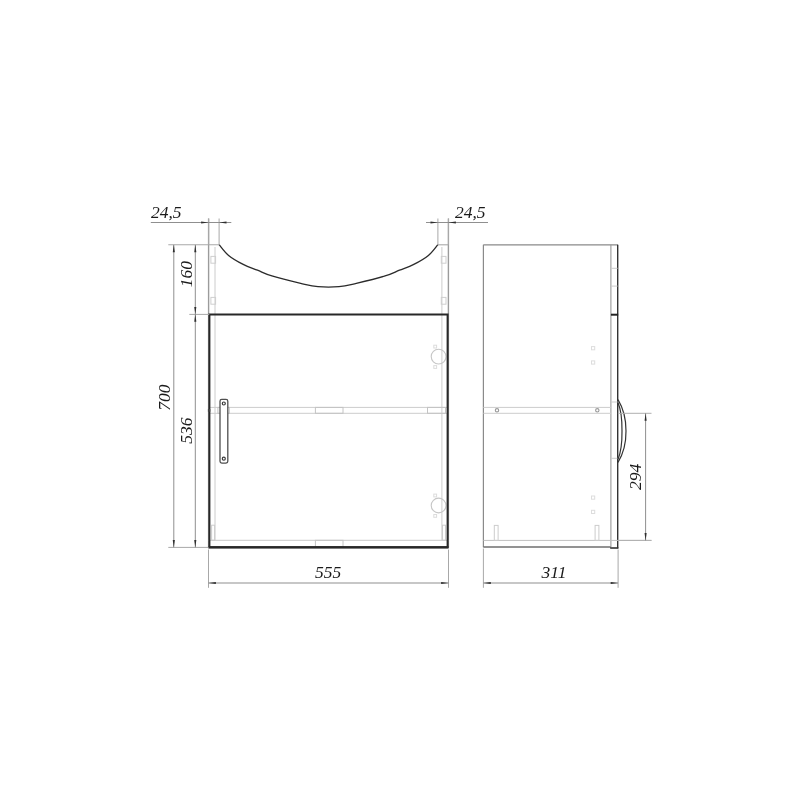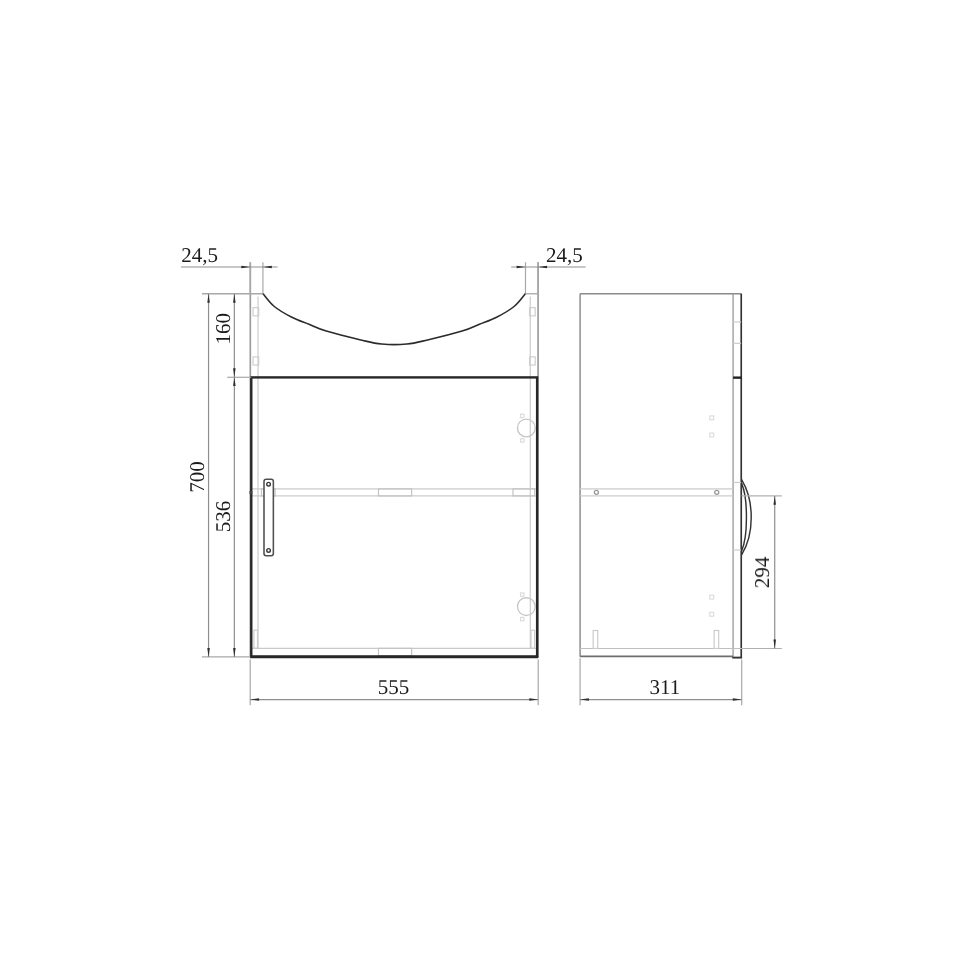--- a/index.html
+++ b/index.html
@@ -1,16 +1,16 @@
 <!DOCTYPE html>
 <html><head>
 <meta charset="utf-8">
 <style>
   html,body{margin:0;padding:0;background:#ffffff;}
-  .page{width:800px;height:800px;position:relative;background:#fff;overflow:hidden;}
+  .page{width:800px;height:800px;position:relative;background:#fff;overflow:hidden;font-style:italic;}
   svg{position:absolute;left:0;top:0;filter:blur(0.4px);}
   text{font-family:"Liberation Serif", serif;fill:#1b1b1b;}
 </style>
 </head>
 <body>
 <div class="page">
 <svg width="800" height="800" viewBox="0 0 800 800">
   <g fill="none" stroke-linecap="butt">
 
     <line x1="208.6" y1="218.5" x2="208.6" y2="547.4" stroke="#9b9b9b" stroke-width="1.4"></line>

